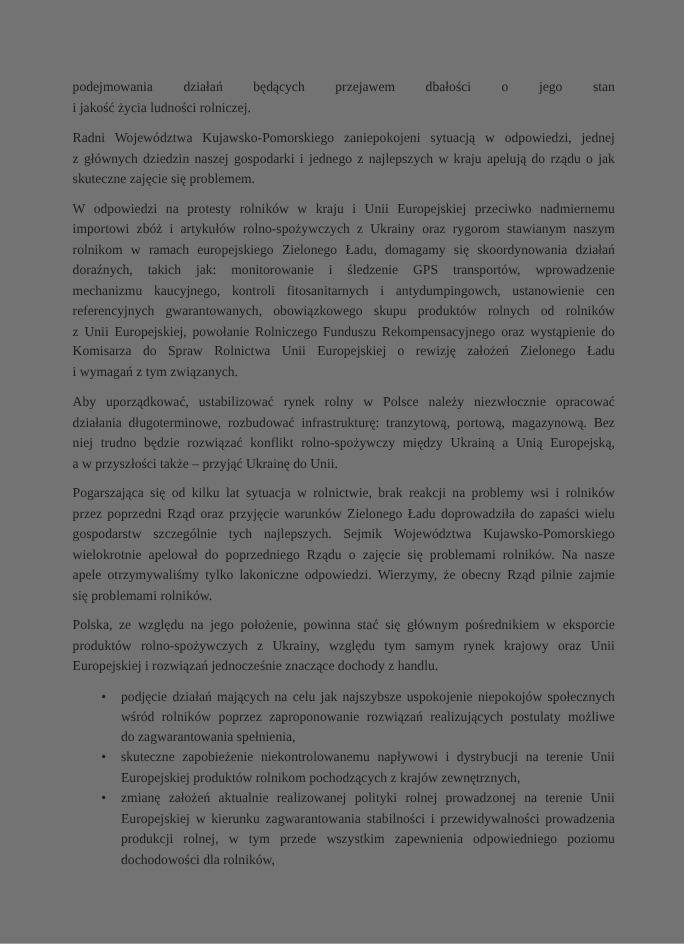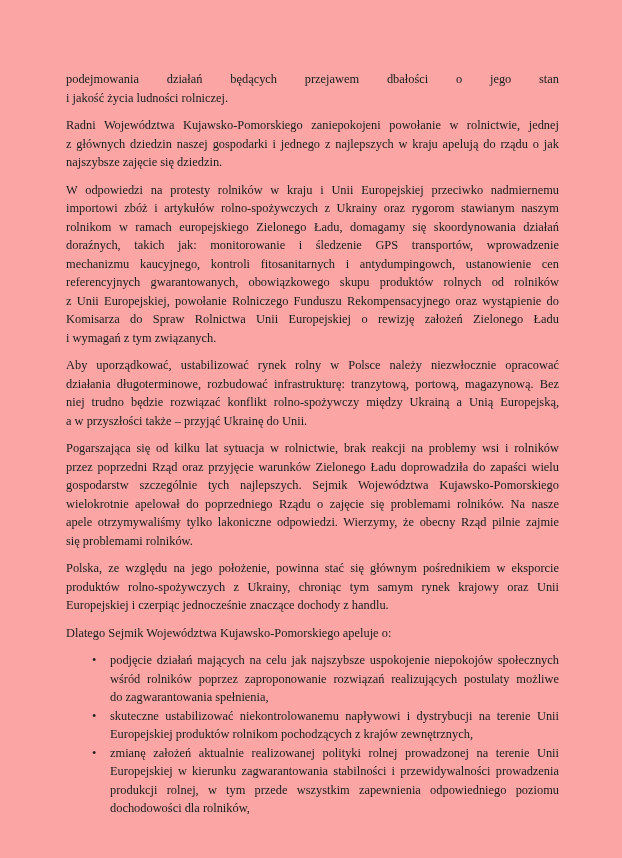--- a/index.html
+++ b/index.html
@@ -47,26 +47,25 @@
   }
   ul.bullets .marker {
     position: absolute;
     left: 26px;
     top: 0;
   }
 </style>
 </head>
 <body>
 
-<div class="page" style="background: #fca5a5; color: rgb(27, 27, 27);">
+<div class="page" style="background: #737373; color: rgb(27, 27, 27);">
     <p><span class="jline">podejmowania działań będących przejawem dbałości o jego stan</span><span class="lastline">i jakość życia ludności rolniczej.</span></p>
-    <p><span class="jline">Radni Województwa Kujawsko-Pomorskiego zaniepokojeni powołanie w rolnictwie, jednej</span><span class="jline">z głównych dziedzin naszej gospodarki i jednego z najlepszych w kraju apelują do rządu o jak</span><span class="lastline">najszybsze zajęcie się dziedzin.</span></p>
+    <p><span class="jline">Radni Województwa Kujawsko-Pomorskiego zaniepokojeni sytuacją w odpowiedzi, jednej</span><span class="jline">z głównych dziedzin naszej gospodarki i jednego z najlepszych w kraju apelują do rządu o jak</span><span class="lastline">skuteczne zajęcie się problemem.</span></p>
     <p><span class="jline">W odpowiedzi na protesty rolników w kraju i Unii Europejskiej przeciwko nadmiernemu</span><span class="jline">importowi zbóż i artykułów rolno-spożywczych z Ukrainy oraz rygorom stawianym naszym</span><span class="jline">rolnikom w ramach europejskiego Zielonego Ładu, domagamy się skoordynowania działań</span><span class="jline">doraźnych, takich jak: monitorowanie i śledzenie GPS transportów, wprowadzenie</span><span class="jline">mechanizmu kaucyjnego, kontroli fitosanitarnych i antydumpingowch, ustanowienie cen</span><span class="jline">referencyjnych gwarantowanych, obowiązkowego skupu produktów rolnych od rolników</span><span class="jline">z Unii Europejskiej, powołanie Rolniczego Funduszu Rekompensacyjnego oraz wystąpienie do</span><span class="jline">Komisarza do Spraw Rolnictwa Unii Europejskiej o rewizję założeń Zielonego Ładu</span><span class="lastline">i wymagań z tym związanych.</span></p>
     <p><span class="jline">Aby uporządkować, ustabilizować rynek rolny w Polsce należy niezwłocznie opracować</span><span class="jline">działania długoterminowe, rozbudować infrastrukturę: tranzytową, portową, magazynową. Bez</span><span class="jline">niej trudno będzie rozwiązać konflikt rolno-spożywczy między Ukrainą a Unią Europejską,</span><span class="lastline">a w przyszłości także – przyjąć Ukrainę do Unii.</span></p>
     <p><span class="jline">Pogarszająca się od kilku lat sytuacja w rolnictwie, brak reakcji na problemy wsi i rolników</span><span class="jline">przez poprzedni Rząd oraz przyjęcie warunków Zielonego Ładu doprowadziła do zapaści wielu</span><span class="jline">gospodarstw szczególnie tych najlepszych. Sejmik Województwa Kujawsko-Pomorskiego</span><span class="jline">wielokrotnie apelował do poprzedniego Rządu o zajęcie się problemami rolników. Na nasze</span><span class="jline">apele otrzymywaliśmy tylko lakoniczne odpowiedzi. Wierzymy, że obecny Rząd pilnie zajmie</span><span class="lastline">się problemami rolników.</span></p>
-    <p><span class="jline">Polska, ze względu na jego położenie, powinna stać się głównym pośrednikiem w eksporcie</span><span class="jline">produktów rolno-spożywczych z Ukrainy, chroniąc tym samym rynek krajowy oraz Unii</span><span class="lastline">Europejskiej i czerpiąc jednocześnie znaczące dochody z handlu.</span></p>
-    <p><span class="lastline">Dlatego Sejmik Województwa Kujawsko-Pomorskiego apeluje o:</span></p>
+    <p><span class="jline">Polska, ze względu na jego położenie, powinna stać się głównym pośrednikiem w eksporcie</span><span class="jline">produktów rolno-spożywczych z Ukrainy, względu tym samym rynek krajowy oraz Unii</span><span class="lastline">Europejskiej i rozwiązań jednocześnie znaczące dochody z handlu.</span></p>
     <ul class="bullets">
       <li><span class="marker">•</span><span class="jline">podjęcie działań mających na celu jak najszybsze uspokojenie niepokojów społecznych</span><span class="jline">wśród rolników poprzez zaproponowanie rozwiązań realizujących postulaty możliwe</span><span class="lastline">do zagwarantowania spełnienia,</span></li>
-      <li><span class="marker">•</span><span class="jline">skuteczne ustabilizować niekontrolowanemu napływowi i dystrybucji na terenie Unii</span><span class="lastline">Europejskiej produktów rolnikom pochodzących z krajów zewnętrznych,</span></li>
+      <li><span class="marker">•</span><span class="jline">skuteczne zapobieżenie niekontrolowanemu napływowi i dystrybucji na terenie Unii</span><span class="lastline">Europejskiej produktów rolnikom pochodzących z krajów zewnętrznych,</span></li>
       <li><span class="marker">•</span><span class="jline">zmianę założeń aktualnie realizowanej polityki rolnej prowadzonej na terenie Unii</span><span class="jline">Europejskiej w kierunku zagwarantowania stabilności i przewidywalności prowadzenia</span><span class="jline">produkcji rolnej, w tym przede wszystkim zapewnienia odpowiedniego poziomu</span><span class="lastline">dochodowości dla rolników,</span></li>
     </ul>
   </div>
 
 </body></html>

